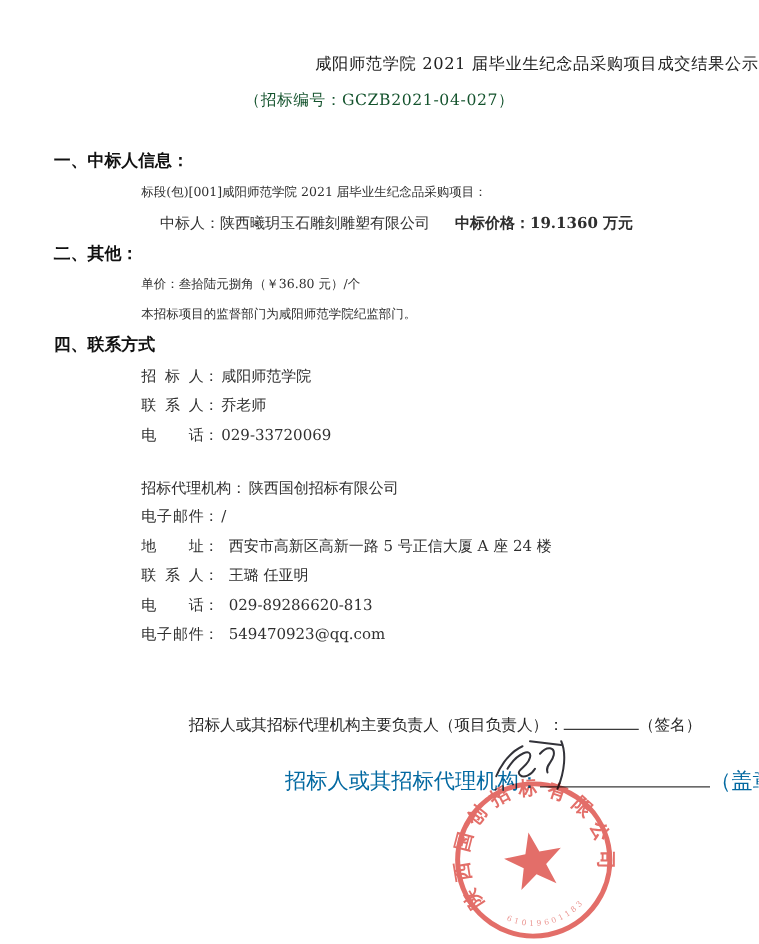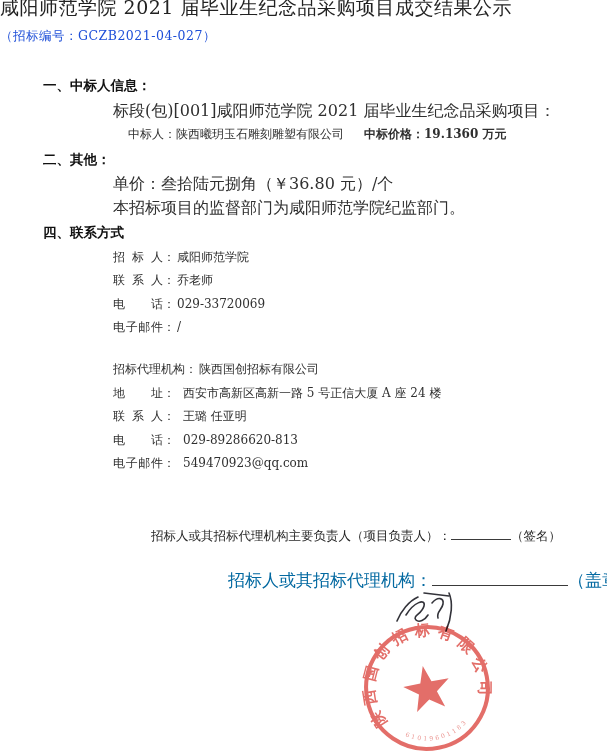--- a/index.html
+++ b/index.html
@@ -6,38 +6,39 @@
   .doc{
     position:relative;
     width:607px;height:755px;
     background:#ffffff;
     font-family:"DejaVu Serif","Liberation Serif",serif;
     color:#2f2f2f;
     font-size:12px;
     overflow:hidden;
   }
   .title{
-    margin:0;
-    text-align:left;
-    font-size:19px;font-weight:normal;color:#222;
+    margin:0;padding-top:44px;
+    text-align:right;
+    font-size:13px;font-weight:normal;color:#222;
     line-height:15px;letter-spacing:0.5px;
   }
   .subtitle{
     margin-top:13px;
-    font-size:12.5px;color:#1d4ed8;letter-spacing:0.5px;
+    text-align:center;
+    font-size:12.5px;color:#14532d;letter-spacing:0.5px;
   }
   .sec-h{
     margin:0 0 0 43px;
     font-size:13.5px;font-weight:bold;color:#111;
     line-height:15px;
   }
   .h1{margin-top:33px;}
   .body-line{
     margin-left:113px;
-    font-size:16px;line-height:14px;color:#2f2f2f;
+    font-size:10px;line-height:14px;color:#2f2f2f;
   }
   .mt10{margin-top:10px;}
   .mt11{margin-top:11px;}
   .winner-line{
     margin-left:128px;margin-top:9px;
     font-size:12px;line-height:14px;
     display:flex;
   }
   .price-part{margin-left:20px;font-weight:bold;}
   .contact-row{
@@ -111,26 +112,26 @@
 
   <div class="contact-row mt11">
     <span class="lbl4">招标人</span><span>：</span><span class="val">咸阳师范学院</span>
   </div>
   <div class="contact-row">
     <span class="lbl4">联系人</span><span>：</span><span class="val">乔老师</span>
   </div>
   <div class="contact-row">
     <span class="lbl4">电话</span><span>：</span><span class="val">029-33720069</span>
   </div>
+  <div class="contact-row agency-block">
+    <span class="lbl-wide">招标代理机构</span><span>：</span><span class="val">陕西国创招标有限公司</span>
+  </div>
+
   <div class="contact-row">
     <span class="lbl4">电子邮件</span><span>：</span><span class="val">/</span>
-  </div>
-
-  <div class="contact-row agency-block">
-    <span class="lbl-wide">招标代理机构</span><span>：</span><span class="val">陕西国创招标有限公司</span>
   </div>
   <div class="contact-row">
     <span class="lbl4">地址</span><span>：</span><span class="val val-sp">西安市高新区高新一路 5 号正信大厦 A 座 24 楼</span>
   </div>
   <div class="contact-row">
     <span class="lbl4">联系人</span><span>：</span><span class="val val-sp">王璐 任亚明</span>
   </div>
   <div class="contact-row">
     <span class="lbl4">电话</span><span>：</span><span class="val val-sp">029-89286620-813</span>
   </div>

